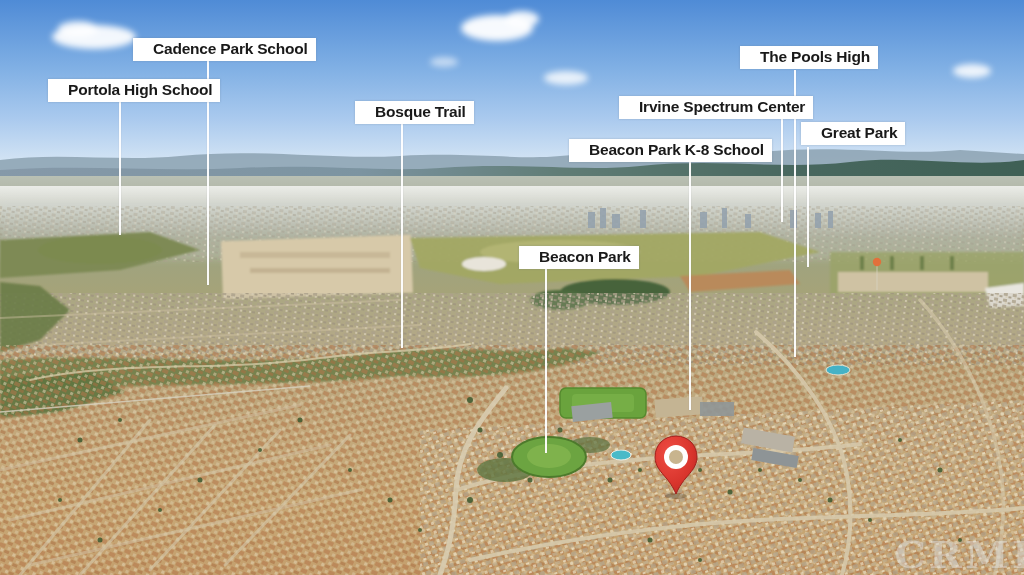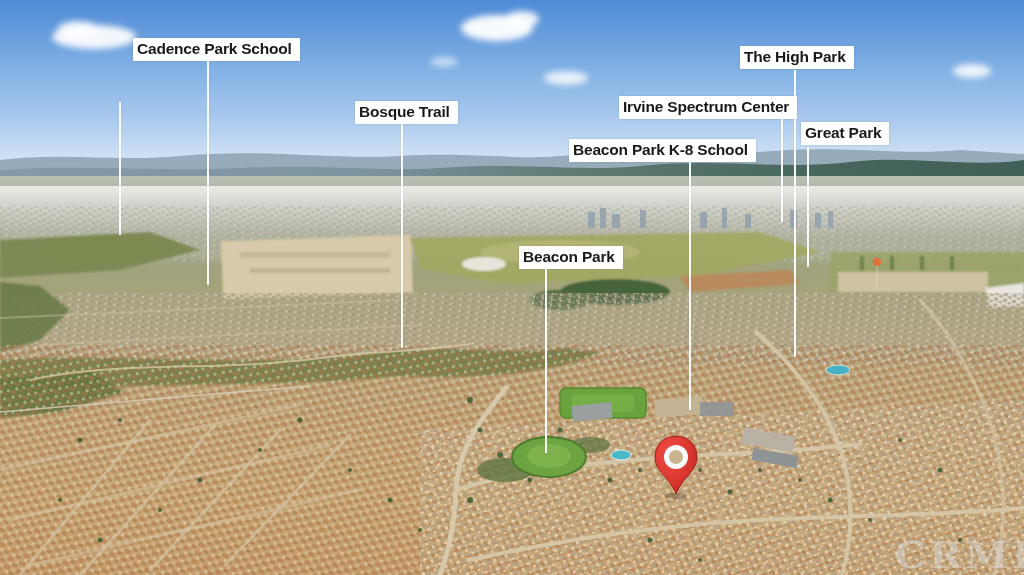--- a/index.html
+++ b/index.html
@@ -10,21 +10,21 @@
   .scene{position:absolute;left:0;top:0;width:1024px;height:575px;display:block;}
   
   .leader{
     position:absolute;width:2px;background:rgba(255,255,255,.95);
     box-shadow:0 0 1px rgba(120,130,140,.5);z-index:4;
   }
   
   .callout{
     position:absolute;z-index:5;background:#ffffff;color:#191919;
     font-size:15.5px;font-weight:700;letter-spacing:-0.2px;line-height:20px;
-    padding:1px 8px 2px 4px;white-space:nowrap;
+    padding:1px 8px 2px 20px;white-space:nowrap;
     box-shadow:0 0 2px rgba(90,110,130,.35);
   }
   .pin{position:absolute;left:648px;top:434px;width:56px;height:66px;z-index:6;}
   .watermark{
     position:absolute;left:898px;top:532px;z-index:7;
     font-family:"DejaVu Serif",serif;font-size:38px;font-weight:700;
     color:rgba(255,255,255,0.38);letter-spacing:3px;transform:scaleX(1.04);
     text-shadow:0 0 2px rgba(120,120,110,.25);user-select:none;
   }
 </style>
@@ -226,26 +226,27 @@
 
   <div class="leader" style="left:119px;top:102px;height:133px;"></div>
   <div class="leader" style="left:207px;top:61px;height:224px;"></div>
   <div class="leader" style="left:401px;top:111px;height:237px;"></div>
   <div class="leader" style="left:545px;top:268px;height:185px;"></div>
   <div class="leader" style="left:689px;top:153px;height:257px;"></div>
   <div class="leader" style="left:781px;top:103px;height:119px;"></div>
   <div class="leader" style="left:794px;top:70px;height:287px;"></div>
   <div class="leader" style="left:807px;top:147px;height:120px;"></div>
 
+  <div class="callout" style="left:48px;top:79px;">Portola High School</div>
   <div class="callout" style="left:133px;top:38px;">Cadence Park School</div>
   <div class="callout" style="left:355px;top:88px;margin-top:13px;">Bosque Trail</div>
   <div class="callout" style="left:519px;top:246px;text-align:right;">Beacon Park</div>
   <div class="callout" style="left:569px;top:129px;margin-top:10px;">Beacon Park K-8 School</div>
   <div class="callout" style="left:619px;top:96px;">Irvine Spectrum Center</div>
-  <div class="callout" style="left:740px;top:46px;">The High Park</div>
+  <div class="callout" style="left:740px;top:46px;">The Pools High</div>
   <div class="callout" style="left:801px;top:122px;">Great Park</div>
 
   <svg class="pin" viewBox="0 0 56 66" aria-hidden="true">
     <ellipse cx="28" cy="62" rx="11" ry="3" fill="rgba(40,30,20,0.28)"></ellipse>
     <path d="M28 2 C16 2 7 11 7 23 C7 32 13 38 19 45 C23 50 26 55 28 60 C30 55 33 50 37 45 C43 38 49 32 49 23 C49 11 40 2 28 2 Z" fill="url(#pinBody)" stroke="#9e1f1b" stroke-width="1"></path>
     <circle cx="28" cy="23" r="12" fill="#ffffff"></circle>
     <circle cx="28" cy="23" r="7" fill="#c8b48e"></circle>
   </svg>
 
   <div class="watermark">CRMLS</div>

